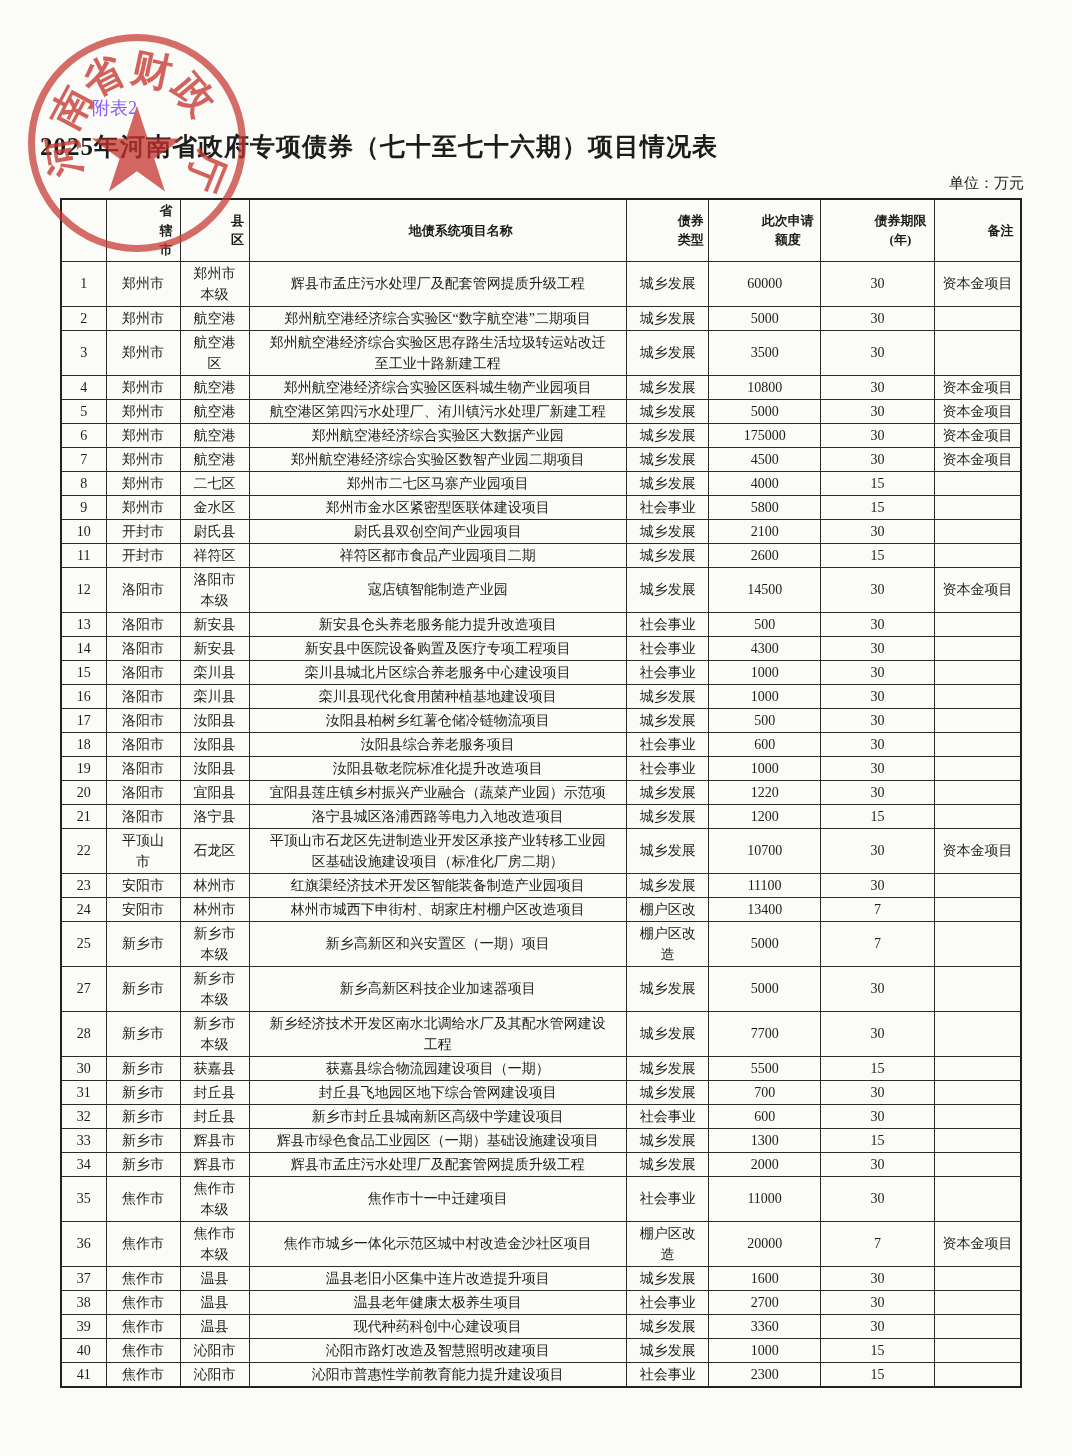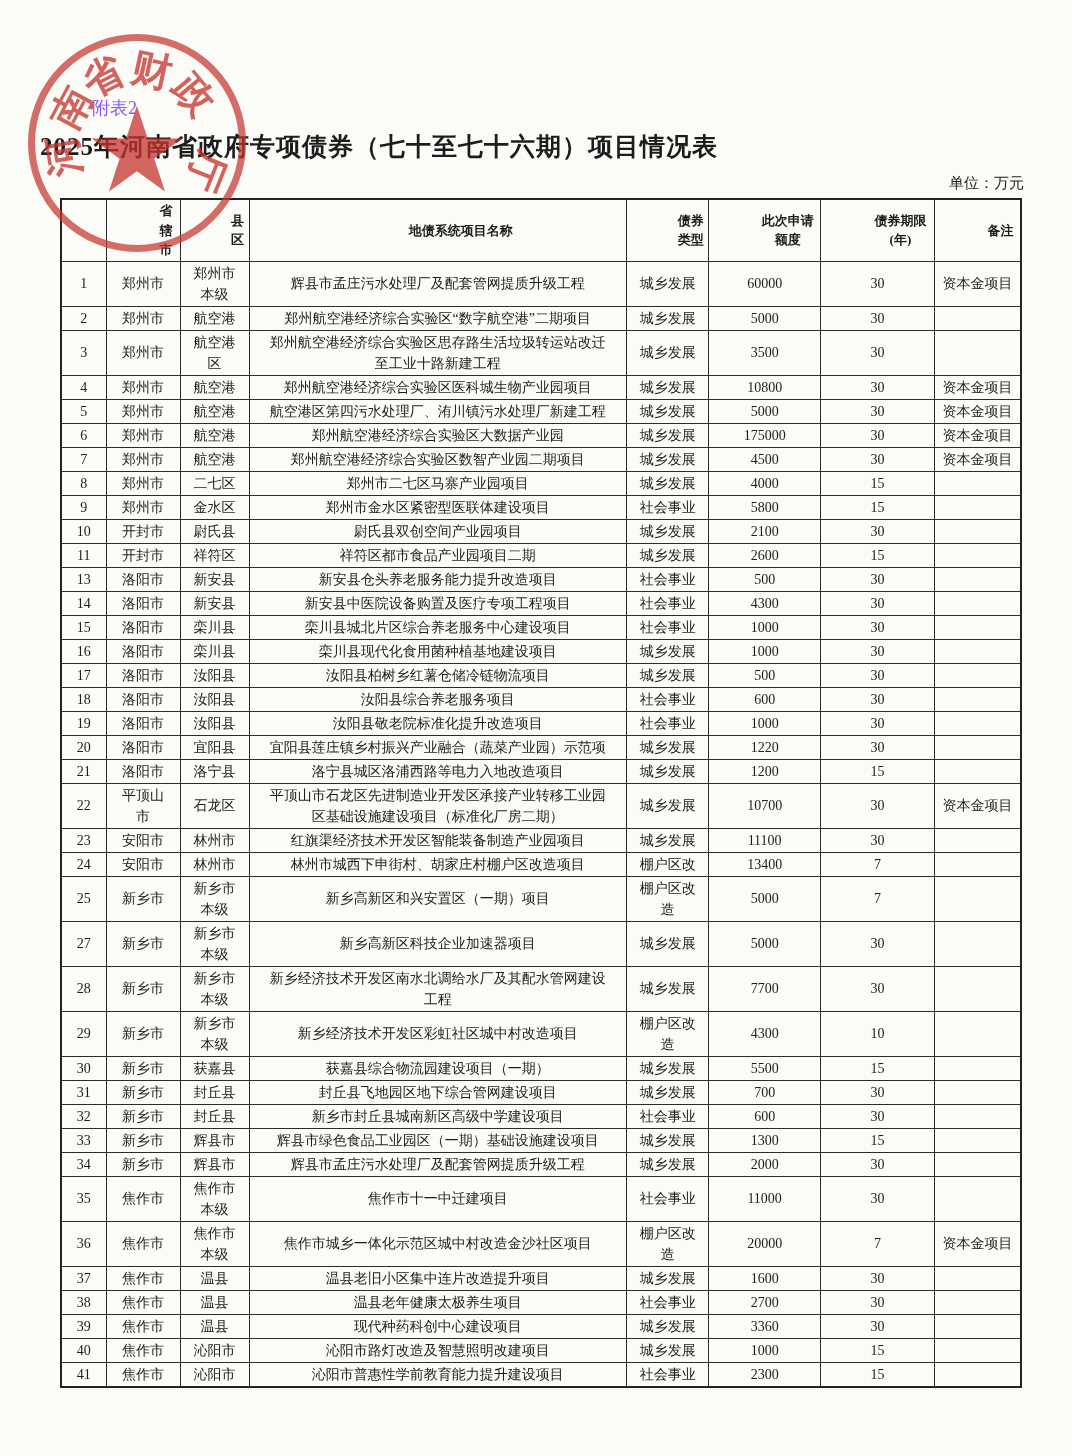--- a/index.html
+++ b/index.html
@@ -233,20 +233,31 @@
           <td>11</td>
           <td>开封市</td>
           <td>祥符区</td>
           <td>祥符区都市食品产业园项目二期</td>
           <td>城乡发展</td>
           <td>2600</td>
           <td>15</td>
           <td></td>
         </tr>
         <tr>
+          <td>12</td>
+          <td>洛阳市</td>
+          <td>洛阳市
+本级</td>
+          <td>寇店镇智能制造产业园</td>
+          <td>城乡发展</td>
+          <td>14500</td>
+          <td>30</td>
+          <td>资本金项目</td>
+        </tr>
+        <tr>
           <td>13</td>
           <td>洛阳市</td>
           <td>新安县</td>
           <td>新安县仓头养老服务能力提升改造项目</td>
           <td>社会事业</td>
           <td>500</td>
           <td>30</td>
           <td></td>
         </tr>
         <tr>
@@ -390,32 +401,20 @@
           <td>新乡市
 本级</td>
           <td>新乡经济技术开发区南水北调给水厂及其配水管网建设
 工程</td>
           <td>城乡发展</td>
           <td>7700</td>
           <td>30</td>
           <td></td>
         </tr>
         <tr>
-          <td>29</td>
-          <td>新乡市</td>
-          <td>新乡市
-本级</td>
-          <td>新乡经济技术开发区彩虹社区城中村改造项目</td>
-          <td>棚户区改
-造</td>
-          <td>4300</td>
-          <td>10</td>
-          <td></td>
-        </tr>
-        <tr>
           <td>30</td>
           <td>新乡市</td>
           <td>获嘉县</td>
           <td>获嘉县综合物流园建设项目（一期）</td>
           <td>城乡发展</td>
           <td>5500</td>
           <td>15</td>
           <td></td>
         </tr>
         <tr>

